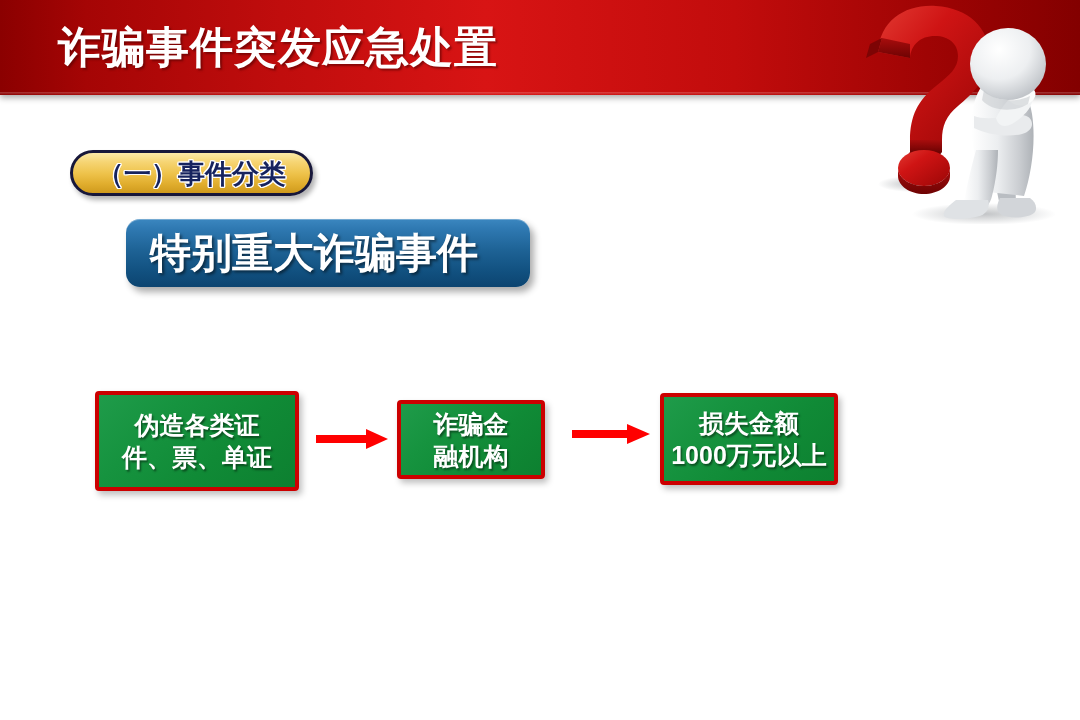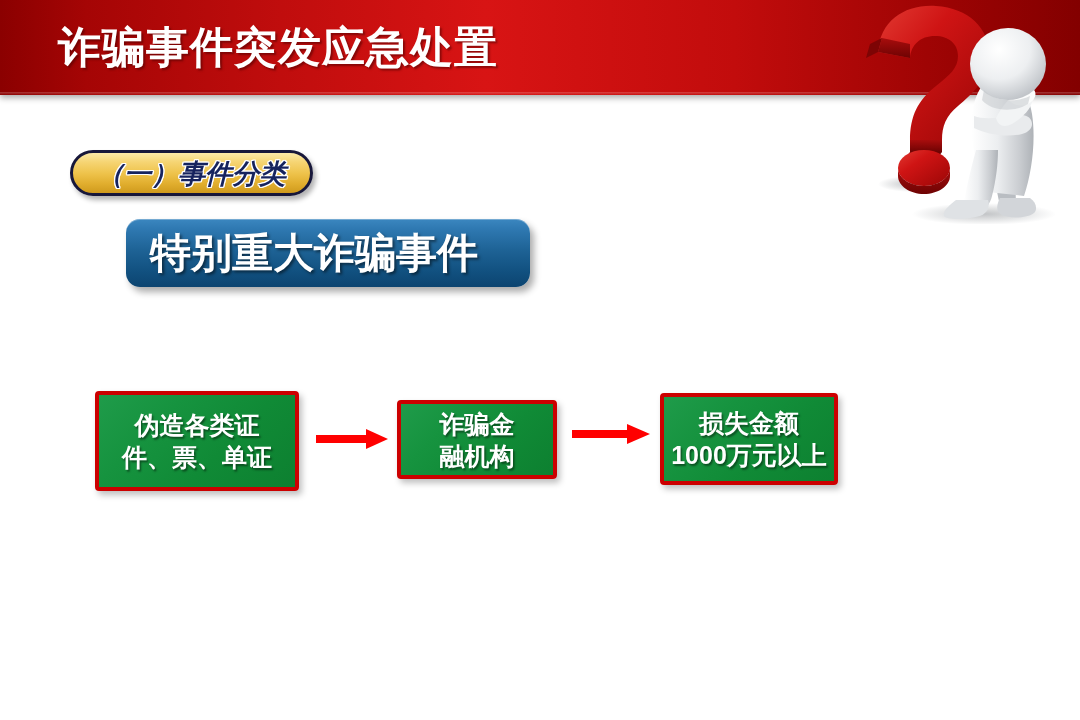--- a/index.html
+++ b/index.html
@@ -86,21 +86,20 @@
     border: 3px solid #17173a;
     box-sizing: border-box;
     background: linear-gradient(to bottom,
         #fbe9a8 0%,
         #f6d574 22%,
         #eec24a 52%,
         #e0ad2d 78%,
         #cf9a1d 100%);
     box-shadow: 3px 4px 5px rgba(0,0,0,0.30);
     z-index: 3;
-    font-style: italic;
   }
   #section-badge-label {
     position: absolute;
     left: 0;
     right: 0;
     top: 4px;
     text-align: center;
     font-size: 27px;
     font-weight: bold;
     color: #16235e;
@@ -163,21 +162,21 @@
   .flow-box-label {
     text-align: center;
     font-size: 25px;
     font-weight: bold;
     color: #ffffff;
     line-height: 32px;
     white-space: pre-line;
     text-shadow: 1.5px 1.5px 2px rgba(0,0,0,0.45);
   }
   #flow-box-1 { left: 95px;  top: 391px; width: 204px; height: 100px; }
-  #flow-box-2 { left: 397px; top: 400px; width: 160px; height: 79px;  }
+  #flow-box-2 { left: 397px; top: 400px; width: 148px; height: 79px;  }
   #flow-box-3 { left: 660px; top: 393px; width: 178px; height: 92px;  }
 
   
   .flow-arrow {
     position: absolute;
     z-index: 3;
   }
   .flow-arrow svg { display: block; }
   #flow-arrow-1 { left: 316px; top: 427px; width: 72px; height: 24px; }
   #flow-arrow-2 { left: 572px; top: 422px; width: 78px; height: 24px; }

